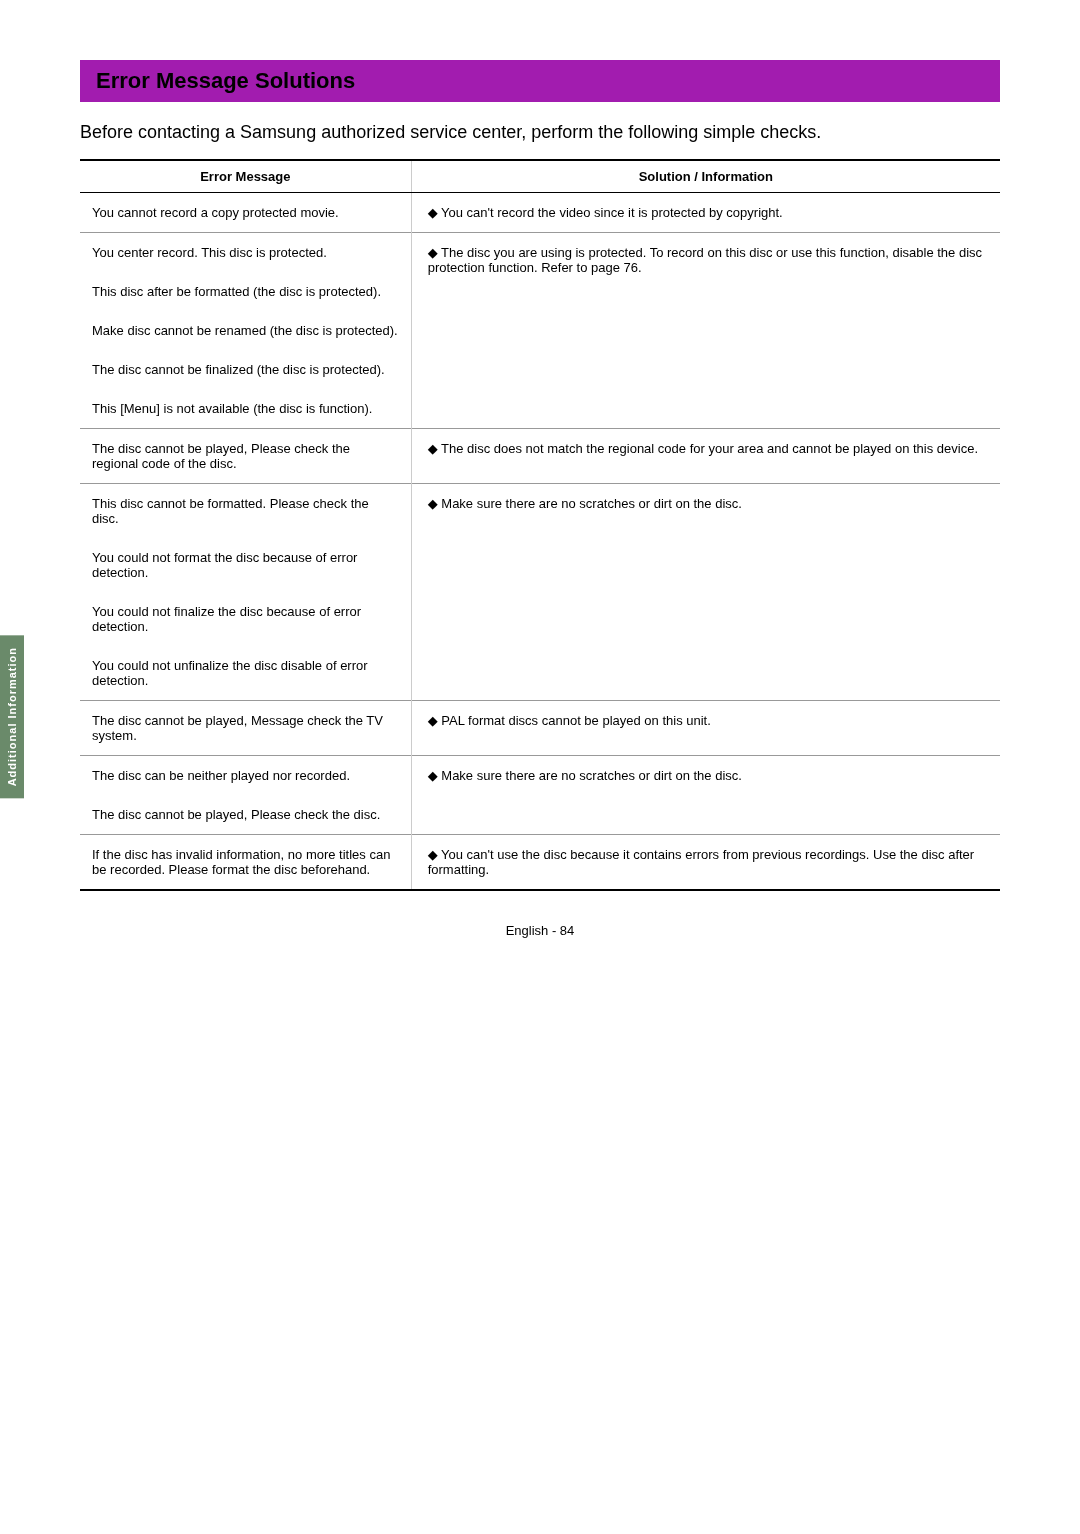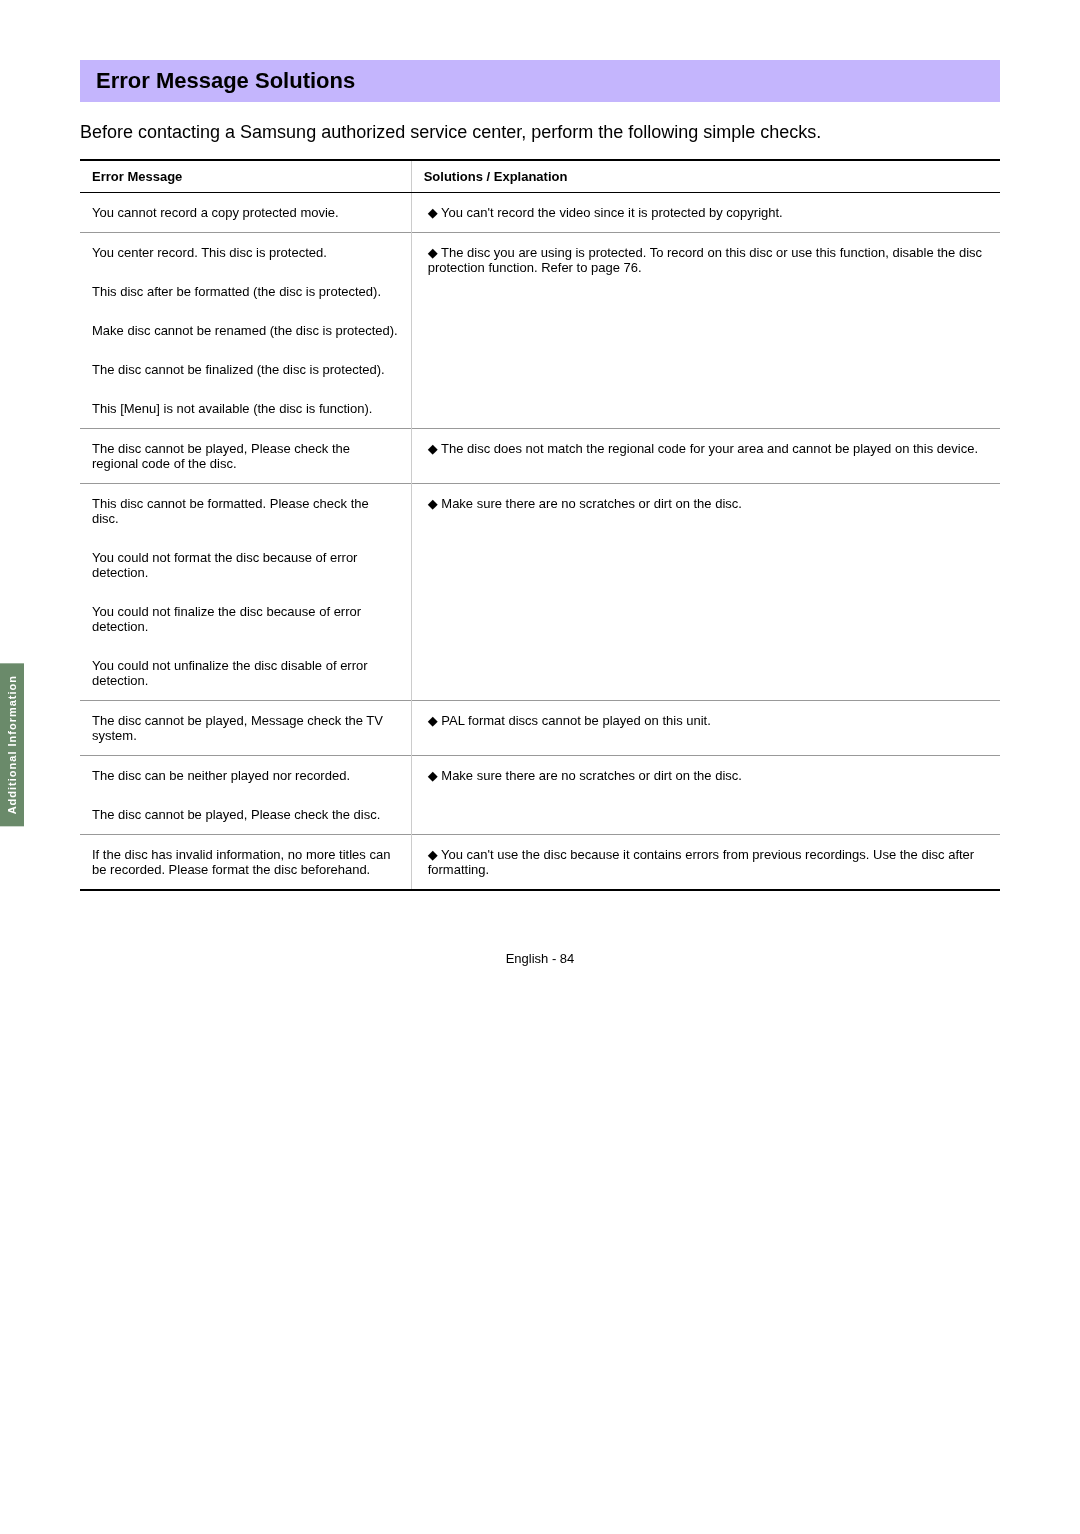--- a/index.html
+++ b/index.html
@@ -19,21 +19,21 @@
     }
 
     .page-container {
       padding: 60px 80px 60px 80px;
       position: relative;
     }
 
     .page-title {
       font-size: 22px;
       font-weight: bold;
-      background: #c4b5fd;
+      background: #a21caf;
       padding: 8px 16px;
       margin-bottom: 20px;
       display: inline-block;
       width: 100%;
     }
 
     .intro-text {
       font-size: 18px;
       margin-bottom: 16px;
       color: #000;
@@ -44,21 +44,21 @@
       border-collapse: collapse;
       border-top: 2px solid #000;
       border-bottom: 2px solid #000;
     }
 
     thead tr th {
       font-weight: bold;
       font-size: 13px;
       padding: 8px 12px;
       border-bottom: 1px solid #000;
-      text-align: left;
+      text-align: center;
     }
 
     thead tr th:first-child {
       width: 36%;
       border-right: 1px solid #ccc;
     }
 
     tbody tr td {
       padding: 12px 12px;
       vertical-align: top;
@@ -82,21 +82,21 @@
       background: #6a8a6a;
       color: white;
       font-size: 11px;
       padding: 12px 6px;
       font-weight: bold;
       letter-spacing: 1px;
     }
 
     .page-footer {
       text-align: center;
-      margin-top: 60px;
+      margin-top: 32px;
       font-size: 13px;
       color: #000;
     }
 
     .group-separator {
       border-top: 1px solid #999;
     }
   </style>
 </head>
 <body>
@@ -104,21 +104,21 @@
 <div class="page-container">
 
   <h1 class="page-title">Error Message Solutions</h1>
 
   <p class="intro-text">Before contacting a Samsung authorized service center, perform the following simple checks.</p>
 
   <table>
     <thead>
       <tr>
         <th>Error Message</th>
-        <th>Solutions / Explanation</th>
+        <th>Solution / Information</th>
       </tr>
     </thead>
     <tbody id="table-body">
     <tr class="group-separator">
           <td>You cannot record a copy protected movie.</td>
           <td class="solution-cell" rowspan="1">◆  You can't record the video since it is protected by copyright.</td>
         </tr>
         <tr class="group-separator">
           <td>You center record. This disc is protected.</td>
           <td class="solution-cell" rowspan="5">◆  The disc you are using is protected. To record on this disc or use this function, disable the disc protection function. Refer to page 76.</td>

